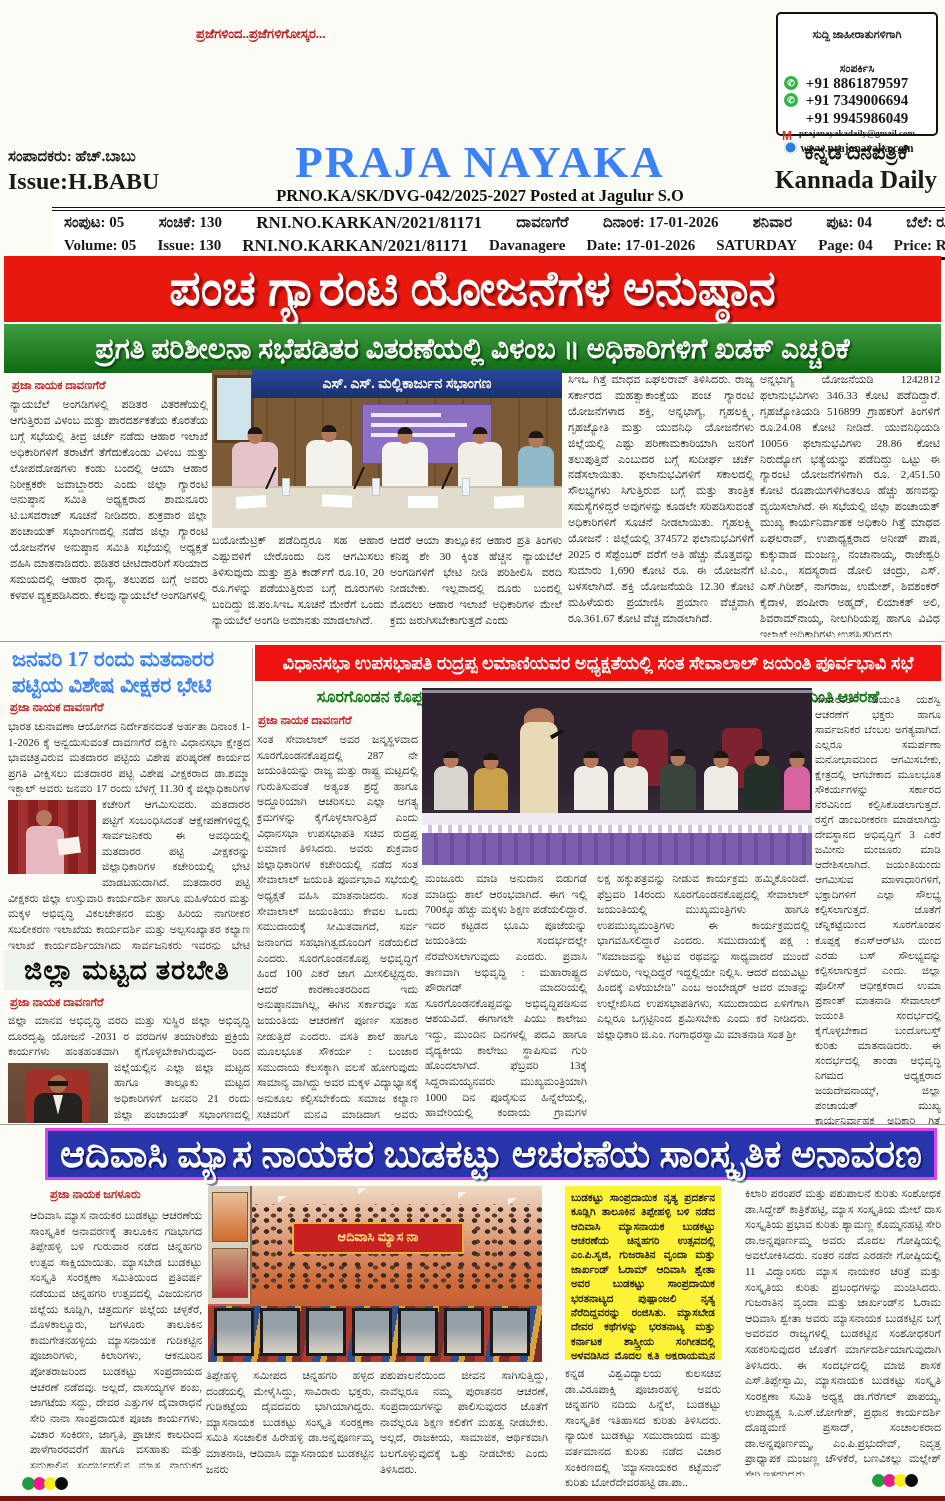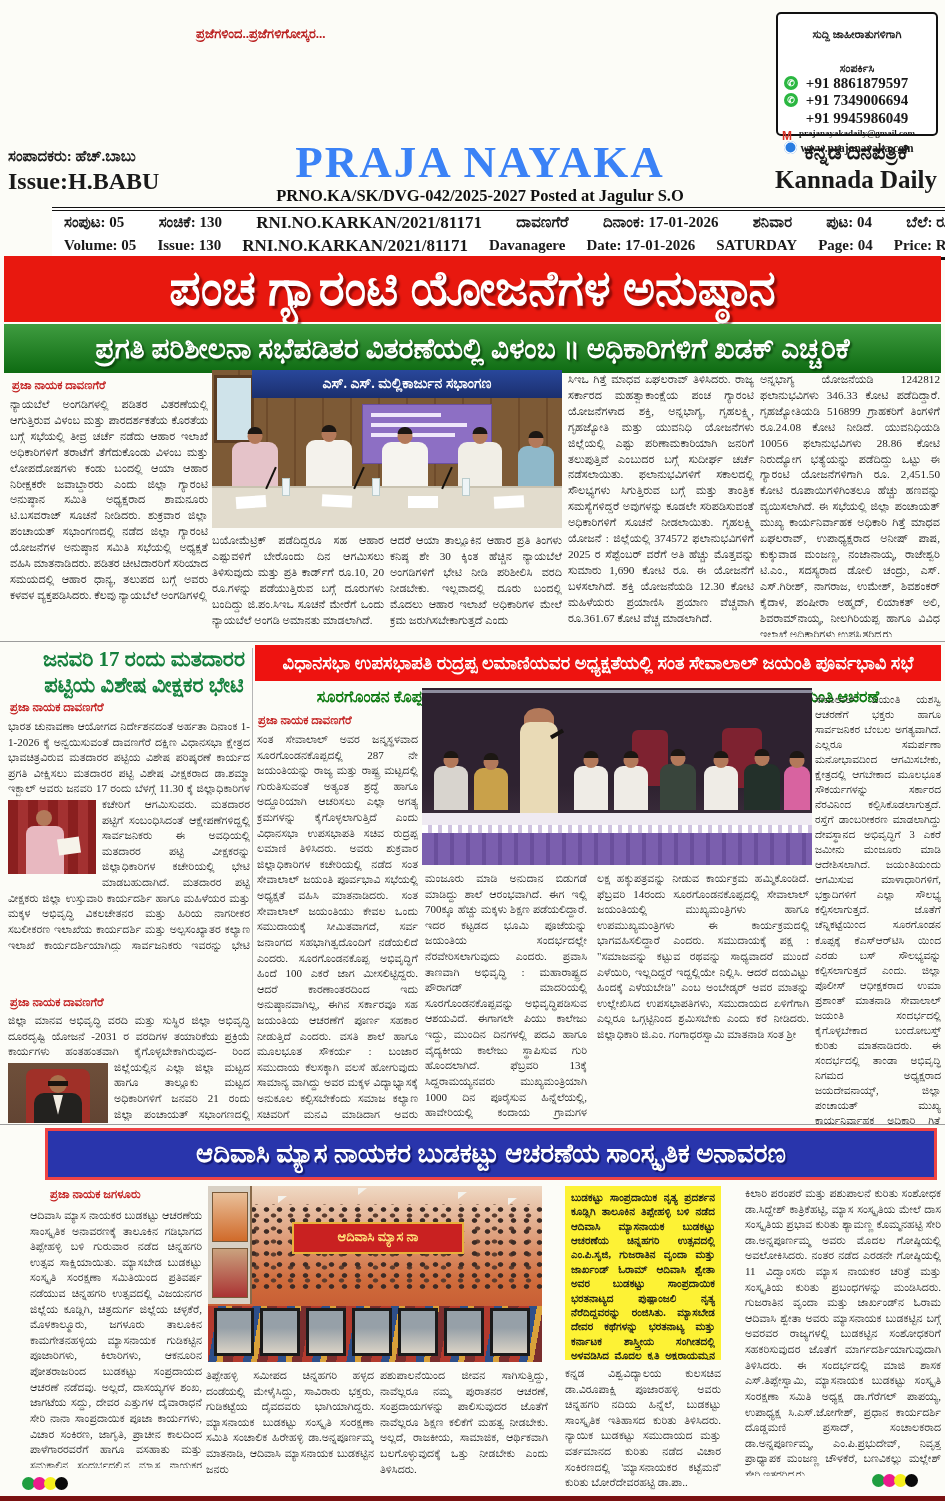--- a/index.html
+++ b/index.html
@@ -119,33 +119,34 @@
   </div>
 
   <div class="col" style="left:212px;top:533px;width:172px;height:104px;">ಬಯೋಮೆಟ್ರಿಕ್ ಪಡೆದಿದ್ದರೂ ಸಹ ಆಹಾರ ಎಷ್ಟುವಳಿಗೆ ಬೇರೊಂದು ದಿನ ಆಗಮಿಸಲು ತಿಳಿಸುವುದು ಮತ್ತು ಪ್ರತಿ ಕಾರ್ಡ್‌ಗೆ ರೂ.10, 20 ರೂ.ಗಳನ್ನು ಪಡೆಯುತ್ತಿರುವ ಬಗ್ಗೆ ದೂರುಗಳು ಬಂದಿದ್ದು ಜಿ.ಪಂ.ಸಿಇಒ ಸೂಚನೆ ಮೇರೆಗೆ ಒಂದು ನ್ಯಾಯಬೆಲೆ ಅಂಗಡಿ ಅಮಾನತು ಮಾಡಲಾಗಿದೆ.</div>
   <div class="col" style="left:390px;top:533px;width:172px;height:104px;">ಆದರೆ ಆಯಾ ತಾಲ್ಲೂಕಿನ ಆಹಾರ ಪ್ರತಿ ತಿಂಗಳು ಕನಿಷ್ಠ ಶೇ 30 ಕ್ಕಿಂತ ಹೆಚ್ಚಿನ ನ್ಯಾಯಬೆಲೆ ಅಂಗಡಿಗಳಿಗೆ ಭೇಟಿ ನೀಡಿ ಪರಿಶೀಲಿಸಿ ವರದಿ ನೀಡಬೇಕು. ಇಲ್ಲವಾದಲ್ಲಿ ದೂರು ಬಂದಲ್ಲಿ ಮೊದಲು ಆಹಾರ ಇಲಾಖೆ ಅಧಿಕಾರಿಗಳ ಮೇಲೆ ಕ್ರಮ ಜರುಗಿಸಬೇಕಾಗುತ್ತದೆ ಎಂದು</div>
   <div class="col" style="left:568px;top:372px;width:186px;height:265px;">ಸಿಇಒ ಗಿತ್ತೆ ಮಾಧವ ಏಘಲರಾವ್ ತಿಳಿಸಿದರು. ರಾಜ್ಯ ಸರ್ಕಾರದ ಮಹತ್ವಾಕಾಂಕ್ಷೆಯ ಪಂಚ ಗ್ಯಾರಂಟಿ ಯೋಜನೆಗಳಾದ ಶಕ್ತಿ, ಅನ್ನಭಾಗ್ಯ, ಗೃಹಲಕ್ಷ್ಮಿ, ಗೃಹಜ್ಯೋತಿ ಮತ್ತು ಯುವನಿಧಿ ಯೋಜನೆಗಳು ಜಿಲ್ಲೆಯಲ್ಲಿ ಎಷ್ಟು ಪರಿಣಾಮಕಾರಿಯಾಗಿ ಜನರಿಗೆ ತಲುಪುತ್ತಿವೆ ಎಂಬುದರ ಬಗ್ಗೆ ಸುದೀರ್ಘ ಚರ್ಚೆ ನಡೆಸಲಾಯಿತು. ಫಲಾನುಭವಿಗಳಿಗೆ ಸಕಾಲದಲ್ಲಿ ಸೌಲಭ್ಯಗಳು ಸಿಗುತ್ತಿರುವ ಬಗ್ಗೆ ಮತ್ತು ತಾಂತ್ರಿಕ ಸಮಸ್ಯೆಗಳಿದ್ದರೆ ಅವುಗಳನ್ನು ಕೂಡಲೇ ಸರಿಪಡಿಸುವಂತೆ ಅಧಿಕಾರಿಗಳಿಗೆ ಸೂಚನೆ ನೀಡಲಾಯಿತು. ಗೃಹಲಕ್ಷ್ಮಿ ಯೋಜನೆ : ಜಿಲ್ಲೆಯಲ್ಲಿ 374572 ಫಲಾನುಭವಿಗಳಿಗೆ 2025 ರ ಸೆಪ್ಟೆಂಬರ್ ವರೆಗೆ ಅತಿ ಹೆಚ್ಚು ಮೊತ್ತವನ್ನು ಸುಮಾರು 1,690 ಕೋಟಿ ರೂ. ಈ ಯೋಜನೆಗೆ ಬಳಸಲಾಗಿದೆ. ಶಕ್ತಿ ಯೋಜನೆಯಡಿ 12.30 ಕೋಟಿ ಮಹಿಳೆಯರು ಪ್ರಯಾಣಿಸಿ ಪ್ರಯಾಣ ವೆಚ್ಚವಾಗಿ ರೂ.361.67 ಕೋಟಿ ವೆಚ್ಚ ಮಾಡಲಾಗಿದೆ.</div>
   <div class="col" style="left:760px;top:372px;width:180px;height:265px;">ಅನ್ನಭಾಗ್ಯ ಯೋಜನೆಯಡಿ 1242812 ಫಲಾನುಭವಿಗಳು 346.33 ಕೋಟಿ ಪಡೆದಿದ್ದಾರೆ. ಗೃಹಜ್ಯೋತಿಯಡಿ 516899 ಗ್ರಾಹಕರಿಗೆ ತಿಂಗಳಿಗೆ ರೂ.24.08 ಕೋಟಿ ನೀಡಿದೆ. ಯುವನಿಧಿಯಡಿ 10056 ಫಲಾನುಭವಿಗಳು 28.86 ಕೋಟಿ ನಿರುದ್ಯೋಗ ಭತ್ಯೆಯನ್ನು ಪಡೆದಿದ್ದು ಒಟ್ಟು ಈ ಗ್ಯಾರಂಟಿ ಯೋಜನೆಗಳಿಗಾಗಿ ರೂ. 2,451.50 ಕೋಟಿ ರೂಪಾಯಿಗಳಿಗಿಂತಲೂ ಹೆಚ್ಚು ಹಣವನ್ನು ವ್ಯಯಿಸಲಾಗಿದೆ. ಈ ಸಭೆಯಲ್ಲಿ ಜಿಲ್ಲಾ ಪಂಚಾಯತ್ ಮುಖ್ಯ ಕಾರ್ಯನಿರ್ವಾಹಕ ಅಧಿಕಾರಿ ಗಿತ್ತೆ ಮಾಧವ ಏಘಲರಾವ್, ಉಪಾಧ್ಯಕ್ಷರಾದ ಅನೀಷ್ ಪಾಷ, ಕುಕ್ಕುವಾಡ ಮಂಜಣ್ಣ, ನಂಜಾನಾಯ್ಕ, ರಾಜೇಶ್ವರಿ ಟಿ.ಎಂ., ಸದಸ್ಯರಾದ ಡೋಲಿ ಚಂದ್ರು, ಎಸ್. ಎಸ್.ಗಿರೀಶ್, ನಾಗರಾಜ, ಉಮೇಶ್, ಶಿವಶಂಕರ್ ಕೈದಾಳ, ಪಂಷೀರಾ ಅಹ್ಮದ್, ಲಿಯಾಕತ್ ಅಲಿ, ಶಿವರಾಮ್‌ನಾಯ್ಕ, ನೀಲಗಿರಿಯಪ್ಪ ಹಾಗೂ ವಿವಿಧ ಇಲಾಖೆ ಅಧಿಕಾರಿಗಳು ಉಪಸ್ಥಿತರಿದ್ದರು</div>
 
   <div class="hline" style="left:0;top:641px;width:945px;"></div>
   <div class="vline" style="left:252px;top:648px;height:472px;"></div>
 
-  <div class="abs" style="left:21px;top:646px;width:246px;text-align:center;font-size:21px;line-height:1.25;font-weight:bold;color:#15803d;">ಜನವರಿ 17 ರಂದು ಮತದಾರರ ಪಟ್ಟಿಯ ವಿಶೇಷ ವೀಕ್ಷಕರ ಭೇಟಿ</div>
+  <div class="abs" style="left:12px;top:646px;width:246px;font-size:21px;line-height:1.25;font-weight:bold;color:#3b82f6;">ಜನವರಿ 17 ರಂದು ಮತದಾರರ ಪಟ್ಟಿಯ ವಿಶೇಷ ವೀಕ್ಷಕರ ಭೇಟಿ</div>
   <div class="byline" style="left:10px;top:701px;">ಪ್ರಜಾ ನಾಯಕ ದಾವಣಗೆರೆ</div>
   <div class="col" style="left:8px;top:719px;width:242px;height:233px;font-size:11px;">
     <span>ಭಾರತ ಚುನಾವಣಾ ಆಯೋಗದ ನಿರ್ದೇಶನದಂತೆ ಅರ್ಹತಾ ದಿನಾಂಕ 1-1-2026 ಕ್ಕೆ ಅನ್ವಯಿಸುವಂತೆ ದಾವಣಗೆರೆ ದಕ್ಷಿಣ ವಿಧಾನಸಭಾ ಕ್ಷೇತ್ರದ ಭಾವಚಿತ್ರವಿರುವ ಮತದಾರರ ಪಟ್ಟಿಯ ವಿಶೇಷ ಪರಿಷ್ಕರಣೆ ಕಾರ್ಯದ ಪ್ರಗತಿ ವೀಕ್ಷಿಸಲು ಮತದಾರರ ಪಟ್ಟಿ ವಿಶೇಷ ವೀಕ್ಷಕರಾದ ಡಾ.ಶಮ್ಮಾ ಇಕ್ಬಾಲ್ ಅವರು ಜನವರಿ 17 ರಂದು ಬೆಳಗ್ಗೆ 11.30 ಕ್ಕೆ ಜಿಲ್ಲಾಧಿಕಾರಿಗಳ ಕಚೇರಿಗೆ ಆಗಮಿಸುವರು.</span>
     <span style="float:left;width:88px;height:74px;margin:3px 6px 2px 0;background:repeating-linear-gradient(90deg,#8a1f1f 0 10px,#a33131 10px 20px);position:relative;overflow:hidden;display:block;">
       <span style="position:absolute;left:28px;top:10px;width:16px;height:16px;border-radius:50%;background:#b3795a;"></span>
       <span style="position:absolute;left:18px;top:26px;width:38px;height:48px;border-radius:8px 8px 0 0;background:#e8b8c0;"></span>
       <span style="position:absolute;left:50px;top:38px;width:22px;height:16px;background:#f6f3ea;transform:rotate(-8deg);"></span>
     </span>
     <span>ಮತದಾರರ ಪಟ್ಟಿಗೆ ಸಂಬಂಧಿಸಿದಂತೆ ಆಕ್ಷೇಪಣೆಗಳಿದ್ದಲ್ಲಿ ಸಾರ್ವಜನಿಕರು ಈ ಅವಧಿಯಲ್ಲಿ ಮತದಾರರ ಪಟ್ಟಿ ವೀಕ್ಷಕರನ್ನು ಜಿಲ್ಲಾಧಿಕಾರಿಗಳ ಕಚೇರಿಯಲ್ಲಿ ಭೇಟಿ ಮಾಡಬಹುದಾಗಿದೆ.</span>
     <span>ಮತದಾರರ ಪಟ್ಟಿ ವೀಕ್ಷಕರು ಜಿಲ್ಲಾ ಉಸ್ತುವಾರಿ ಕಾರ್ಯದರ್ಶಿ ಹಾಗೂ ಮಹಿಳೆಯರ ಮತ್ತು ಮಕ್ಕಳ ಅಭಿವೃದ್ಧಿ ವಿಕಲಚೇತನರ ಮತ್ತು ಹಿರಿಯ ನಾಗರೀಕರ ಸಬಲೀಕರಣ ಇಲಾಖೆಯ ಕಾರ್ಯದರ್ಶಿ ಮತ್ತು ಅಲ್ಪಸಂಖ್ಯಾತರ ಕಲ್ಯಾಣ ಇಲಾಖೆ ಕಾರ್ಯದರ್ಶಿಯಾಗಿದ್ದು ಸಾರ್ವಜನಿಕರು ಇವರನ್ನು ಭೇಟಿ ಮಾಡಬಹುದಾಗಿದೆ ಎಂದು ಜಿಲ್ಲಾಧಿಕಾರಿ ಜಿ.ಎಂ.ಗಂಗಾಧರ ಸ್ವಾಮಿ ತಿಳಿಸಿದ್ದಾರೆ.</span>
   </div>
 
+  <div class="abs" style="left:4px;top:950px;width:246px;height:40px;background:#eef4ec;text-align:center;font-size:27px;font-weight:bold;letter-spacing:1px;line-height:40px;color:#0c0c0c;">ಜಿಲ್ಲಾ ಮಟ್ಟದ ತರಬೇತಿ</div>
   <div class="byline" style="left:10px;top:996px;">ಪ್ರಜಾ ನಾಯಕ ದಾವಣಗೆರೆ</div>
   <div class="col" style="left:8px;top:1013px;width:242px;height:110px;font-size:11px;">
     <span>ಜಿಲ್ಲಾ ಮಾನವ ಅಭಿವೃದ್ಧಿ ವರದಿ ಮತ್ತು ಸುಸ್ಥಿರ ಜಿಲ್ಲಾ ಅಭಿವೃದ್ಧಿ ದೂರದೃಷ್ಟಿ ಯೋಜನೆ -2031 ರ ವರದಿಗಳ ತಯಾರಿಕೆಯ ಪ್ರಕ್ರಿಯೆ ಕಾರ್ಯಗಳು ಹಂತಹಂತವಾಗಿ ಕೈಗೊಳ್ಳಬೇಕಾಗಿರುವುದ-</span>
     <span style="float:left;width:100px;height:84px;margin:3px 6px 2px 0;background:linear-gradient(#6e4f3a,#5d4030);position:relative;overflow:hidden;display:block;">
       <span style="position:absolute;left:18px;top:6px;width:64px;height:72px;background:#a03028;border-radius:8px;"></span>
       <span style="position:absolute;left:41px;top:12px;width:18px;height:18px;border-radius:50%;background:#a8714c;"></span>
       <span style="position:absolute;left:40px;top:18px;width:20px;height:5px;background:#1b140f;"></span>
       <span style="position:absolute;left:26px;top:30px;width:48px;height:54px;border-radius:10px 10px 0 0;background:#23221f;"></span>
       <span style="position:absolute;left:45px;top:32px;width:10px;height:20px;background:#f1ede2;clip-path:polygon(0 0,100% 0,50% 100%);"></span>
     </span>
@@ -179,21 +180,21 @@
       <span style="position:absolute;left:0;top:20px;width:100%;height:32px;background:repeating-linear-gradient(90deg,#7b5fae 0 12px,#6a4f9c 12px 16px);"></span>
     </div>
   </div>
 
   <div class="col" style="left:425px;top:871px;width:162px;height:253px;font-size:11px;">ಮಂಜೂರು ಮಾಡಿ ಅನುದಾನ ಬಿಡುಗಡೆ ಮಾಡಿದ್ದು ಶಾಲೆ ಆರಂಭವಾಗಿದೆ. ಈಗ ಇಲ್ಲಿ 700ಕ್ಕೂ ಹೆಚ್ಚು ಮಕ್ಕಳು ಶಿಕ್ಷಣ ಪಡೆಯಲಿದ್ದಾರೆ. ಇದರ ಕಟ್ಟಡದ ಭೂಮಿ ಪೂಜೆಯನ್ನು ಜಯಂತಿಯ ಸಂದರ್ಭದಲ್ಲೇ ನೆರವೇರಿಸಲಾಗುವುದು ಎಂದರು. ಪ್ರವಾಸಿ ತಾಣವಾಗಿ ಅಭಿವೃದ್ಧಿ : ಮಹಾರಾಷ್ಟ್ರದ ಪೌರಾಗಡ್ ಮಾದರಿಯಲ್ಲಿ ಸೂರಗೊಂಡನಕೊಪ್ಪವನ್ನು ಅಭಿವೃದ್ಧಿಪಡಿಸುವ ಆಶಯವಿದೆ. ಈಗಾಗಲೇ ಪಿಯು ಕಾಲೇಜು ಇದ್ದು, ಮುಂದಿನ ದಿನಗಳಲ್ಲಿ ಪದವಿ ಹಾಗೂ ವೈದ್ಯಕೀಯ ಕಾಲೇಜು ಸ್ಥಾಪಿಸುವ ಗುರಿ ಹೊಂದಲಾಗಿದೆ. ಫೆಬ್ರವರಿ 13ಕ್ಕೆ ಸಿದ್ದರಾಮಯ್ಯನವರು ಮುಖ್ಯಮಂತ್ರಿಯಾಗಿ 1000 ದಿನ ಪೂರೈಸುವ ಹಿನ್ನೆಲೆಯಲ್ಲಿ, ಹಾವೇರಿಯಲ್ಲಿ ಕಂದಾಯ ಗ್ರಾಮಗಳ ನಿವಾಸಿಗಳಿಗೆ 1</div>
   <div class="col" style="left:597px;top:871px;width:212px;height:253px;font-size:11px;">ಲಕ್ಷ ಹಕ್ಕುಪತ್ರವನ್ನು ನೀಡುವ ಕಾರ್ಯಕ್ರಮ ಹಮ್ಮಿಕೊಂಡಿದೆ. ಫೆಬ್ರವರಿ 14ರಂದು ಸೂರಗೊಂಡನಕೊಪ್ಪದಲ್ಲಿ ಸೇವಾಲಾಲ್ ಜಯಂತಿಯಲ್ಲಿ ಮುಖ್ಯಮಂತ್ರಿಗಳು ಹಾಗೂ ಉಪಮುಖ್ಯಮಂತ್ರಿಗಳು ಈ ಕಾರ್ಯಕ್ರಮದಲ್ಲಿ ಭಾಗವಹಿಸಲಿದ್ದಾರೆ ಎಂದರು. ಸಮುದಾಯಕ್ಕೆ ಪಕ್ಷ : "ಸಮಾಜವನ್ನು ಕಟ್ಟುವ ರಥವನ್ನು ಸಾಧ್ಯವಾದರೆ ಮುಂದೆ ಎಳೆಯಿರಿ, ಇಲ್ಲದಿದ್ದರೆ ಇದ್ದಲ್ಲಿಯೇ ನಿಲ್ಲಿಸಿ. ಆದರೆ ದಯವಿಟ್ಟು ಹಿಂದಕ್ಕೆ ಎಳೆಯಬೇಡಿ" ಎಂಬ ಅಂಬೇಡ್ಕರ್ ಅವರ ಮಾತನ್ನು ಉಲ್ಲೇಖಿಸಿದ ಉಪಸಭಾಪತಿಗಳು, ಸಮುದಾಯದ ಏಳಿಗೆಗಾಗಿ ಎಲ್ಲರೂ ಒಗ್ಗಟ್ಟಿನಿಂದ ಶ್ರಮಿಸಬೇಕು ಎಂದು ಕರೆ ನೀಡಿದರು. ಜಿಲ್ಲಾಧಿಕಾರಿ ಜಿ.ಎಂ. ಗಂಗಾಧರಸ್ವಾಮಿ ಮಾತನಾಡಿ ಸಂತ ಶ್ರೀ</div>
   <div class="col" style="left:815px;top:692px;width:126px;height:432px;font-size:10.6px;">ಸೇವಾಲಾಲ್ ಜಯಂತಿ ಯಶಸ್ವಿ ಆಚರಣೆಗೆ ಭಕ್ತರು ಹಾಗೂ ಸಾರ್ವಜನಿಕರ ಬೆಂಬಲ ಅಗತ್ಯವಾಗಿದೆ. ಎಲ್ಲರೂ ಸಮರ್ಪಣಾ ಮನೋಭಾವದಿಂದ ಆಗಮಿಸಬೇಕು, ಕ್ಷೇತ್ರದಲ್ಲಿ ಆಗಬೇಕಾದ ಮೂಲಭೂತ ಸೌಕರ್ಯಗಳನ್ನು ಸರ್ಕಾರದ ನೆರವಿನಿಂದ ಕಲ್ಪಿಸಿಕೊಡಲಾಗುತ್ತದೆ. ರಸ್ತೆಗೆ ಡಾಂಬರೀಕರಣ ಮಾಡಲಾಗಿದ್ದು ದೇವಸ್ಥಾನದ ಅಭಿವೃದ್ಧಿಗೆ 3 ಎಕರೆ ಜಮೀನು ಮಂಜೂರು ಮಾಡಿ ಆದೇಶಿಸಲಾಗಿದೆ. ಜಯಂತಿಯಂದು ಆಗಮಿಸುವ ಮಾಳಾಧಾರಿಗಳಿಗೆ, ಭಕ್ತಾದಿಗಳಿಗೆ ಎಲ್ಲಾ ಸೌಲಭ್ಯ ಕಲ್ಪಿಸಲಾಗುತ್ತದೆ. ಜೊತೆಗೆ ಚೆನ್ನಿಕಟ್ಟೆಯಿಂದ ಸೂರಗೊಂಡನ ಕೊಪ್ಪಕ್ಕೆ ಕೆಎಸ್ಆರ್‌ಟಿಸಿ ಯಿಂದ ಎರಡು ಬಸ್ ಸೌಲಭ್ಯವನ್ನು ಕಲ್ಪಿಸಲಾಗುತ್ತದೆ ಎಂದು. ಜಿಲ್ಲಾ ಪೊಲೀಸ್ ಆಧೀಕ್ಷಕರಾದ ಉಮಾ ಪ್ರಶಾಂತ್ ಮಾತನಾಡಿ ಸೇವಾಲಾಲ್ ಜಯಂತಿ ಸಂದರ್ಭದಲ್ಲಿ ಕೈಗೊಳ್ಳಬೇಕಾದ ಬಂದೋಬಸ್ತ್ ಕುರಿತು ಮಾತನಾಡಿದರು. ಈ ಸಂದರ್ಭದಲ್ಲಿ ತಾಂಡಾ ಅಭಿವೃದ್ಧಿ ನಿಗಮದ ಅಧ್ಯಕ್ಷರಾದ ಜಯದೇವನಾಯ್ಕ್, ಜಿಲ್ಲಾ ಪಂಚಾಯತ್ ಮುಖ್ಯ ಕಾರ್ಯನಿರ್ವಾಹಕ ಅಧಿಕಾರಿ ಗಿತ್ತೆ ಮಾಧವ ಏಘಲರಾವ್, ಮಾರಿಯಮ್ಮ ದೇವಿ ದೇವಸ್ಥಾನ ಸಮಿತಿಯ ಅಧ್ಯಕ್ಷರಾದ ಈಶ್ವರ್ ನಾಯ್ಕ್, ಪ್ರಧಾನ ಕಾರ್ಯದರ್ಶಿ ಆರುಣಕುಮಾರ್, ಹನುಮಂತನಾಯ್ಕ, ಬೋಜ್ಯಾನಾಯ್ಕ, ಸವಿತಾಬಾಯಿ ಹಾಗೂ ಸಮುದಾಯದ ಮುಖಂಡರು ಉಪಸ್ಥಿತರಿದ್ದರು.</div>
 
   <div class="hline" style="left:0;top:1124px;width:945px;"></div>
 
-  <div class="band" style="left:45px;top:1128px;width:892px;height:52px;background:#2935ac;border:3px solid #ef4444;box-sizing:border-box;font-size:26px;line-height:46px;text-shadow:2px 2px 1px rgba(0,0,60,.5);">ಆದಿವಾಸಿ ಮ್ಯಾಸ ನಾಯಕರ ಬುಡಕಟ್ಟು ಆಚರಣೆಯ ಸಾಂಸ್ಕೃತಿಕ ಅನಾವರಣ</div>
+  <div class="band" style="left:45px;top:1128px;width:892px;height:52px;background:#2935ac;border:3px solid #d946ef;box-sizing:border-box;font-size:38px;line-height:46px;text-shadow:2px 2px 1px rgba(0,0,60,.5);">ಆದಿವಾಸಿ ಮ್ಯಾಸ ನಾಯಕರ ಬುಡಕಟ್ಟು ಆಚರಣೆಯ ಸಾಂಸ್ಕೃತಿಕ ಅನಾವರಣ</div>
   <div class="byline" style="left:50px;top:1188px;">ಪ್ರಜಾ ನಾಯಕ ಜಗಳೂರು</div>
   <div class="col" style="left:30px;top:1208px;width:172px;height:260px;font-size:11px;">ಆದಿವಾಸಿ ಮ್ಯಾಸ ನಾಯಕರ ಬುಡಕಟ್ಟು ಆಚರಣೆಯ ಸಾಂಸ್ಕೃತಿಕ ಅನಾವರಣಕ್ಕೆ ತಾಲೂಕಿನ ಗಡಿಭಾಗದ ತಿಪ್ಪೇಹಳ್ಳಿ ಬಳಿ ಗುರುವಾರ ನಡೆದ ಚಿನ್ನಹಗರಿ ಉತ್ಸವ ಸಾಕ್ಷಿಯಾಯಿತು. ಮ್ಯಾಸಬೇಡ ಬುಡಕಟ್ಟು ಸಂಸ್ಕೃತಿ ಸಂರಕ್ಷಣಾ ಸಮಿತಿಯಿಂದ ಪ್ರತಿವರ್ಷ ನಡೆಯುವ ಚಿನ್ನಹಗರಿ ಉತ್ಸವದಲ್ಲಿ ವಿಜಯನಗರ ಜಿಲ್ಲೆಯ ಕೂಡ್ಲಿಗಿ, ಚಿತ್ರದುರ್ಗ ಜಿಲ್ಲೆಯ ಚಳ್ಳಕೆರೆ, ಮೊಳಕಾಲ್ಮೂರು, ಜಗಳೂರು ತಾಲೂಕಿನ ಕಾಮಗೇತನಹಳ್ಳಿಯ ಮ್ಯಾಸನಾಯಕ ಗುಡಿಕಟ್ಟಿನ ಪೂಜಾರಿಗಳು, ಕಿಲಾರಿಗಳು, ಆಕನೂರಿನ ಪೋತರಾಜರಿಂದ ಬುಡಕಟ್ಟು ಸಂಪ್ರದಾಯದ ಆಚರಣೆ ನಡೆದವು. ಅಲ್ಲದೆ, ದಾಸಯ್ಯಗಳ ಶಂಖ, ಜಾಗಟೆಯ ಸದ್ದು, ದೇವರ ಎತ್ತುಗಳ ದೈವಾರಾಧನೆ ಸೇರಿ ನಾನಾ ಸಾಂಪ್ರದಾಯಿಕ ಪೂಜಾ ಕಾರ್ಯಗಳು, ವಿಚಾರ ಸಂಕಿರಣ, ಜಾಗೃತಿ, ಪ್ರಾಚೀನ ಕಾಲದಿಂದ ಪಾಳೆಗಾರರವರೆಗೆ ಹಾಗೂ ವಸಹಾತು ಮತ್ತು ಸಮಕಾಲಿನ ಸಂದರ್ಭದಲ್ಲಿನ ಮ್ಯಾಸ ನಾಯಕರ ಸ್ಥಿತಿಗತಿ, ರಾಜಕೀಯ, ಸಮಾಜಿಕ, ಆರ್ಥಿಕ, ಶೈಕ್ಷಣಿಕ, ಧಾರ್ಮಿಕ, ಸಾಂಸ್ಕೃತಿಕ ವೈಭವವು</div>
 
   <div class="photo" style="left:208px;top:1186px;width:334px;height:176px;background:linear-gradient(#efd9c4,#cf6a3a 55%,#b8452a);">
     <div style="position:absolute;left:0;top:18px;right:0;height:86px;background-image:radial-gradient(#3c2b25 2.2px,transparent 3.2px),radial-gradient(#5a3c2e 2.2px,transparent 3.2px);background-size:13px 11px,17px 13px;background-position:0 0,6px 5px;"></div>
     <span class="flag" style="left:30px;top:4px;"></span>
     <span class="flag" style="left:70px;top:10px;"></span>
     <span class="flag" style="left:150px;top:2px;"></span>
     <span class="flag" style="left:250px;top:6px;"></span>
     <span class="flag" style="left:300px;top:12px;"></span>

